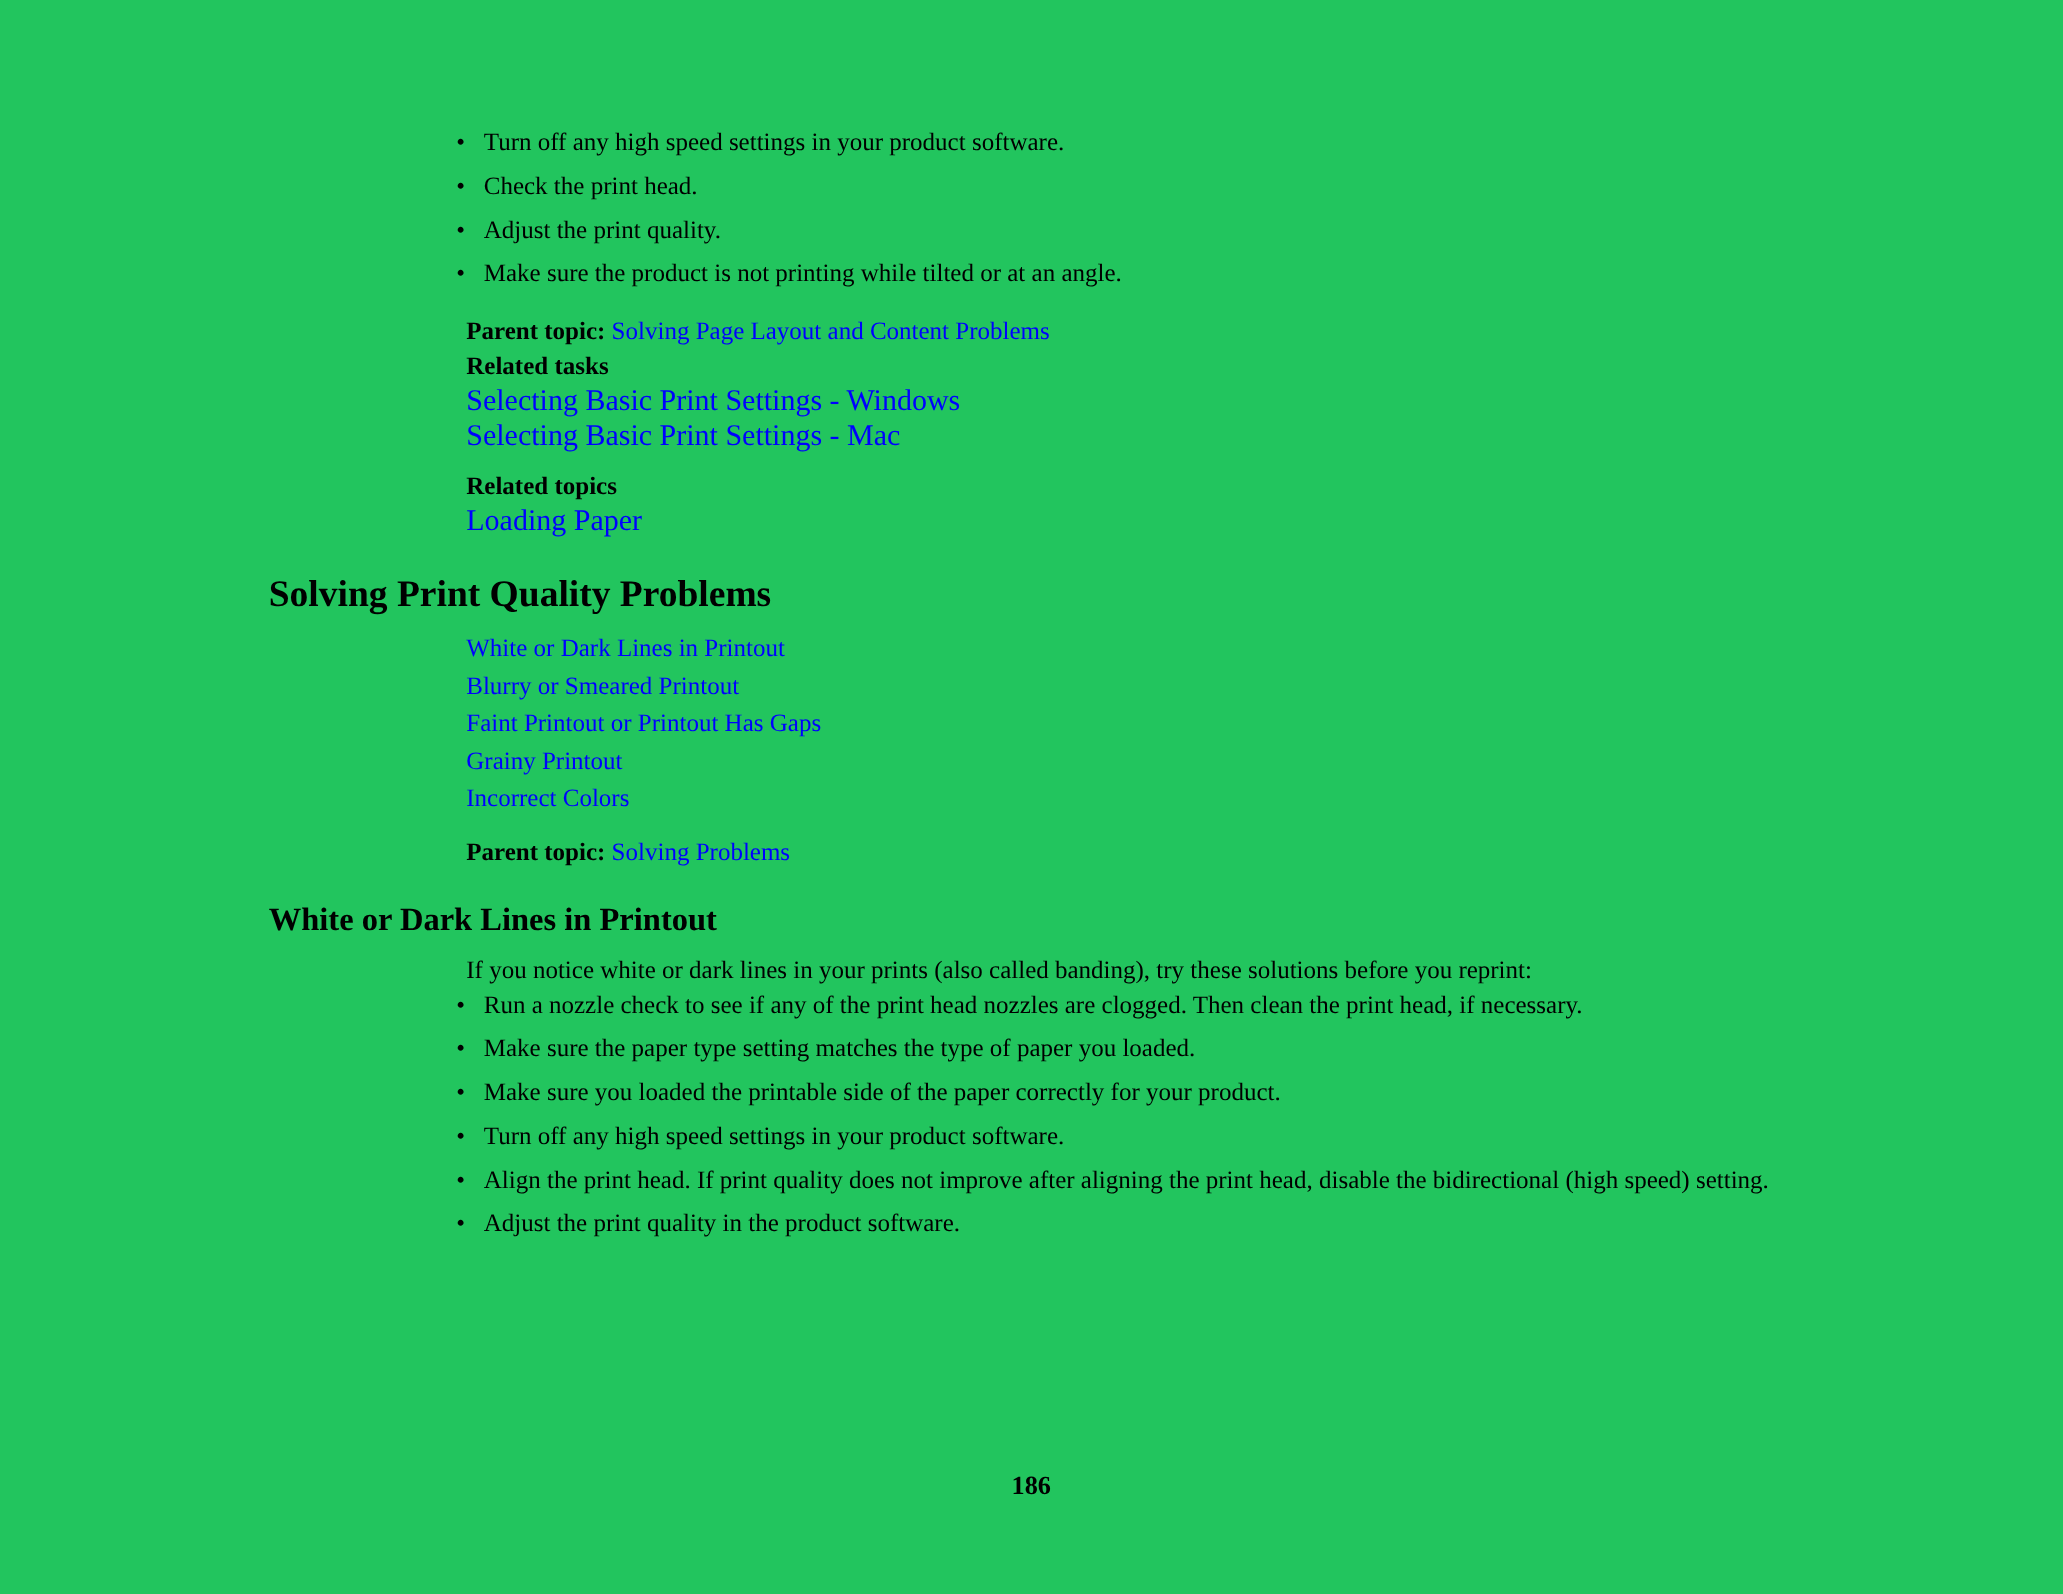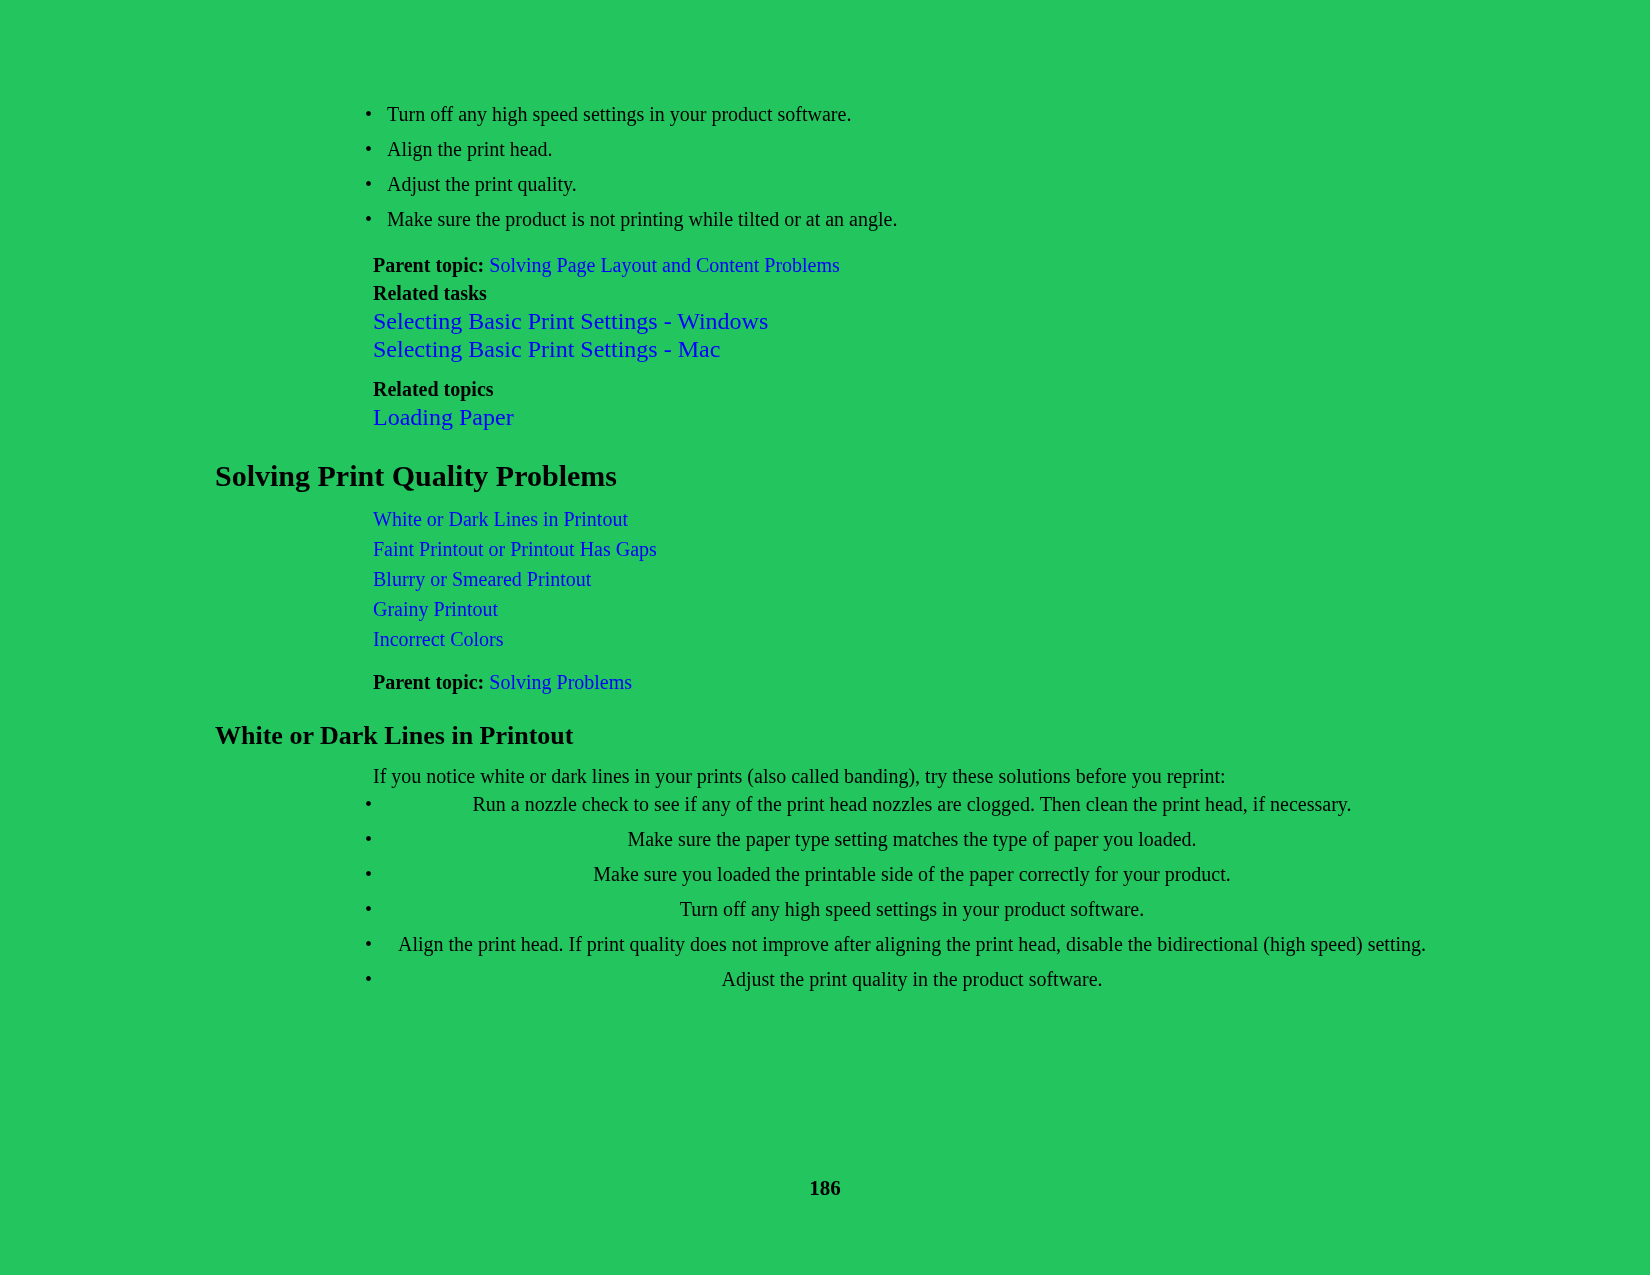--- a/index.html
+++ b/index.html
@@ -49,21 +49,21 @@
     font-weight: bold;
   }
 
   .bold { font-weight: bold; }
 
   a.doc-link { color: #0000ff; text-decoration: none; cursor: pointer; }
   .link-list { margin-top: 8px; }
   .link-list .link-row { display: block; font-size: 20px; line-height: 30px; }
 
   .mt5  { margin-top: 18px; }
-  .mt8  { margin-top: 8px; text-align: center; }
+  .mt8  { margin-top: 8px; }
   .mt10 { }
   .mt12 { margin-top: 12px; }
   .mt14 { margin-top: 14px; }
 
   .related-label { font-weight: bold; }
   .rel-link { display: block; font-size: 24px; line-height: 28px; }
 
   .page-number {
     position: absolute;
     top: 1176px;
@@ -75,21 +75,21 @@
   }
 </style>
 </head>
 <body>
 
 <div class="page">
   <div class="content">
 
     <ul class="bullets">
       <li>Turn off any high speed settings in your product software.</li>
-      <li>Align the print head.</li>
+      <li>Check the print head.</li>
       <li>Adjust the print quality.</li>
       <li>Make sure the product is not printing while tilted or at an angle.</li>
     </ul>
 
     <div class="body-block mt5">
       <p class="para">
         <span class="bold">Parent topic:</span>
         <a class="doc-link">Solving Page Layout and Content Problems</a>
       </p>
     </div>
@@ -103,22 +103,22 @@
     <div class="body-block mt12">
       <p class="para related-label">Related topics</p>
       <a class="doc-link rel-link">Loading Paper</a>
     </div>
 
     <h1 class="sec-heading">Solving Print Quality Problems</h1>
 
 
     <div class="body-block link-list">
       <a class="doc-link link-row">White or Dark Lines in Printout</a>
+      <a class="doc-link link-row">Blurry or Smeared Printout</a>
       <a class="doc-link link-row">Faint Printout or Printout Has Gaps</a>
-      <a class="doc-link link-row">Blurry or Smeared Printout</a>
       <a class="doc-link link-row">Grainy Printout</a>
       <a class="doc-link link-row">Incorrect Colors</a>
     </div>
 
     <div class="body-block mt14">
       <p class="para">
         <span class="bold">Parent topic:</span>
         <a class="doc-link">Solving Problems</a>
       </p>
     </div>

